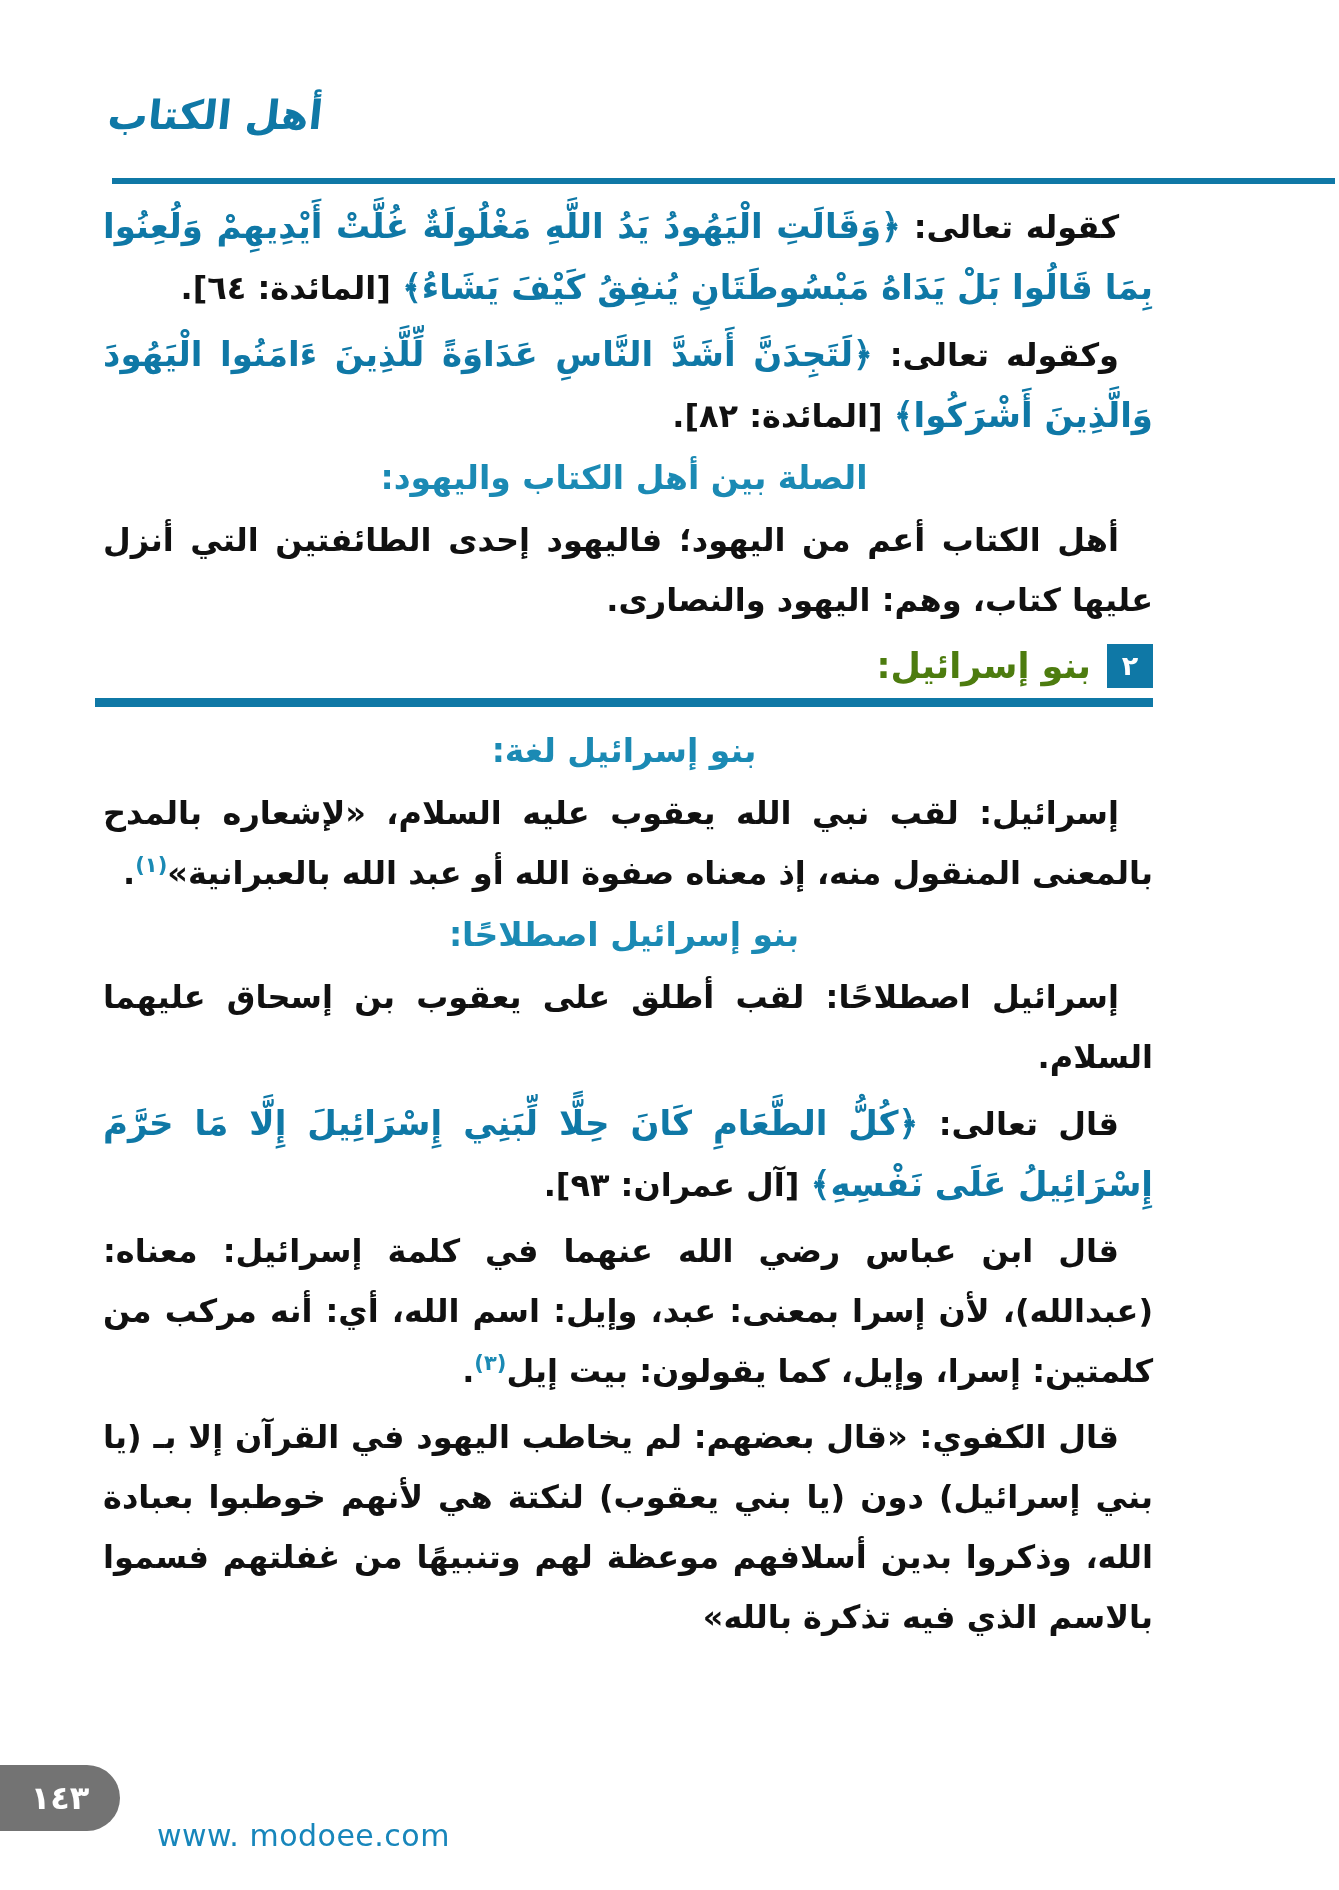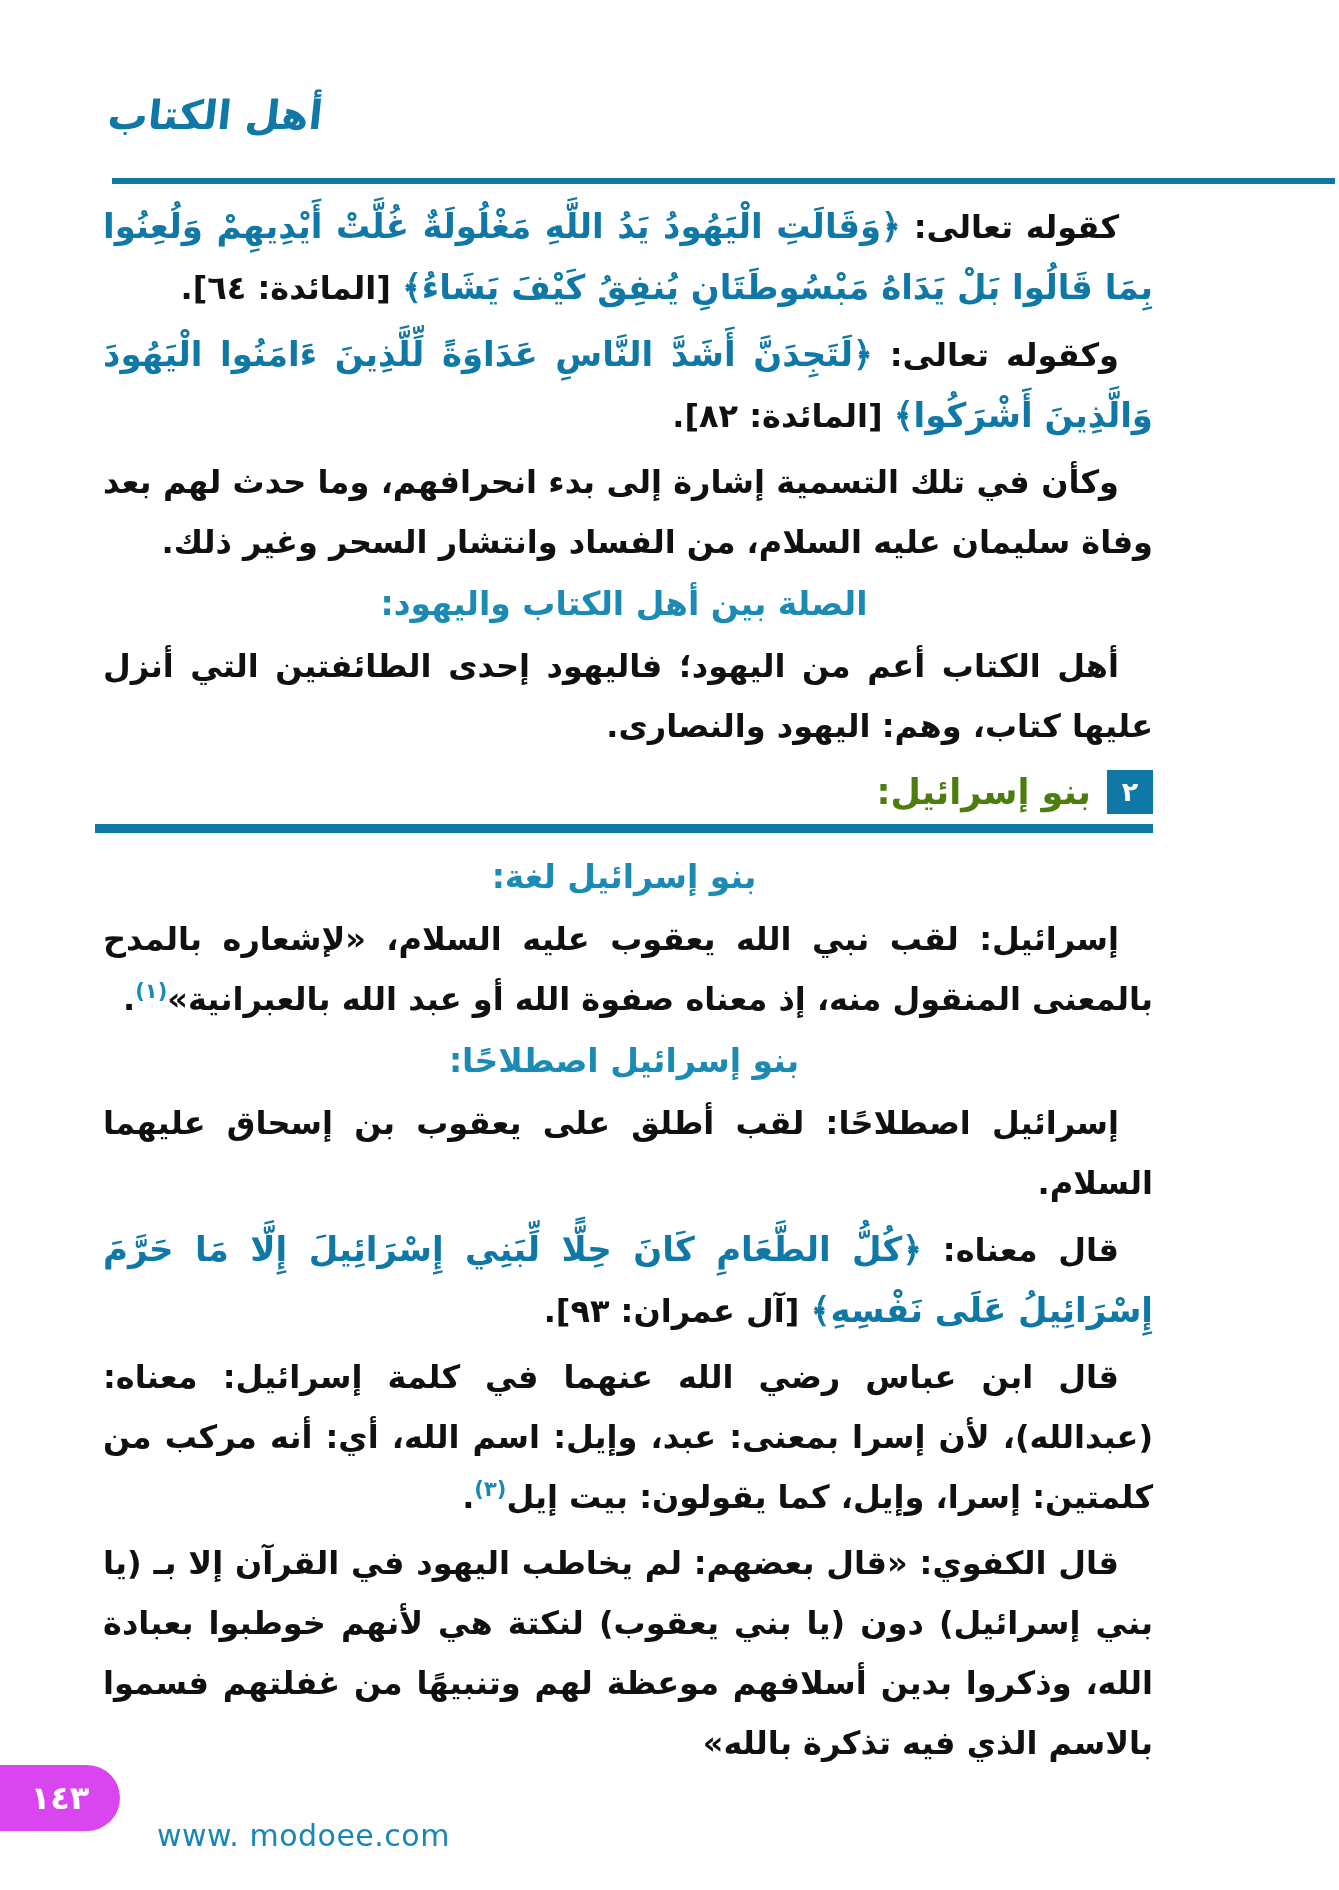--- a/index.html
+++ b/index.html
@@ -57,21 +57,21 @@
   .section-label{
     color:#4d7c0f;font-size:35px;font-weight:bold;line-height:44px;
   }
   .section-rule{
     height:9px;background:#0F78A6;margin:10px 0 18px 0;
   }
   
   .page-number-tab{
     position:absolute;left:0;top:1765px;
     width:120px;height:66px;
-    background:#d946ef;
+    background:#737373;
     border-radius:0 33px 33px 0;
     display:flex;align-items:center;justify-content:center;
     color:#ffffff;font-size:32px;font-weight:bold;
   }
   .website-url{
     position:absolute;left:157px;top:1818px;
     direction:ltr;
     color:#1786BB;font-size:30px;
     letter-spacing:0.5px;
     white-space:nowrap;
@@ -84,41 +84,40 @@
 
   <div class="header-title">أهل الكتاب</div>
   <div class="header-rule"></div>
 
   <div class="textblock">
 
     <p><span>كقوله تعالى: </span><span class="quran">﴿وَقَالَتِ الْيَهُودُ يَدُ اللَّهِ مَغْلُولَةٌ غُلَّتْ أَيْدِيهِمْ وَلُعِنُوا بِمَا قَالُوا بَلْ يَدَاهُ مَبْسُوطَتَانِ يُنفِقُ كَيْفَ يَشَاءُ﴾</span><span> [المائدة: ٦٤].</span></p>
 
     <p><span>وكقوله تعالى: </span><span class="quran">﴿لَتَجِدَنَّ أَشَدَّ النَّاسِ عَدَاوَةً لِّلَّذِينَ ءَامَنُوا الْيَهُودَ وَالَّذِينَ أَشْرَكُوا﴾</span><span> [المائدة: ٨٢].</span></p>
 
-    <p>وكأن في تلك التسمية إشارة إلى بدء انحرافهم، وما حدث لهم بعد وفاة سليمان عليه السلام، من الفساد وانتشار السحر وغير ذلك.</p>
 
     <div class="subheading">الصلة بين أهل الكتاب واليهود:</div>
 
     <p>أهل الكتاب أعم من اليهود؛ فاليهود إحدى الطائفتين التي أنزل عليها كتاب، وهم: اليهود والنصارى.</p>
 
     <div class="section-head">
       <div class="section-number-badge">٢</div>
       <div class="section-label">بنو إسرائيل:</div>
     </div>
     <div class="section-rule"></div>
 
     <div class="subheading">بنو إسرائيل لغة:</div>
 
     <p><span>إسرائيل: لقب نبي الله يعقوب عليه السلام، «لإشعاره بالمدح بالمعنى المنقول منه، إذ معناه صفوة الله أو عبد الله بالعبرانية»</span><span class="fnref">(١)</span><span>.</span></p>
 
     <div class="subheading">بنو إسرائيل اصطلاحًا:</div>
 
     <p>إسرائيل اصطلاحًا: لقب أطلق على يعقوب بن إسحاق عليهما السلام.</p>
 
-    <p><span>قال معناه: </span><span class="quran">﴿كُلُّ الطَّعَامِ كَانَ حِلًّا لِّبَنِي إِسْرَائِيلَ إِلَّا مَا حَرَّمَ إِسْرَائِيلُ عَلَى نَفْسِهِ﴾</span><span> [آل عمران: ٩٣].</span></p>
+    <p><span>قال تعالى: </span><span class="quran">﴿كُلُّ الطَّعَامِ كَانَ حِلًّا لِّبَنِي إِسْرَائِيلَ إِلَّا مَا حَرَّمَ إِسْرَائِيلُ عَلَى نَفْسِهِ﴾</span><span> [آل عمران: ٩٣].</span></p>
 
 
     <p><span>قال ابن عباس رضي الله عنهما في كلمة إسرائيل: معناه: (عبدالله)، لأن إسرا بمعنى: عبد، وإيل: اسم الله، أي: أنه مركب من كلمتين: إسرا، وإيل، كما يقولون: بيت إيل</span><span class="fnref">(٣)</span><span>.</span></p>
 
     <p><span>قال الكفوي: «قال بعضهم: لم يخاطب اليهود في القرآن إلا بـ (يا بني إسرائيل) دون (يا بني يعقوب) لنكتة هي لأنهم خوطبوا بعبادة الله، وذكروا بدين أسلافهم موعظة لهم وتنبيهًا من غفلتهم فسموا بالاسم الذي فيه تذكرة بالله»</span></p>
 
   </div>
 
   <div class="page-number-tab">
     <span>١٤٣</span>

